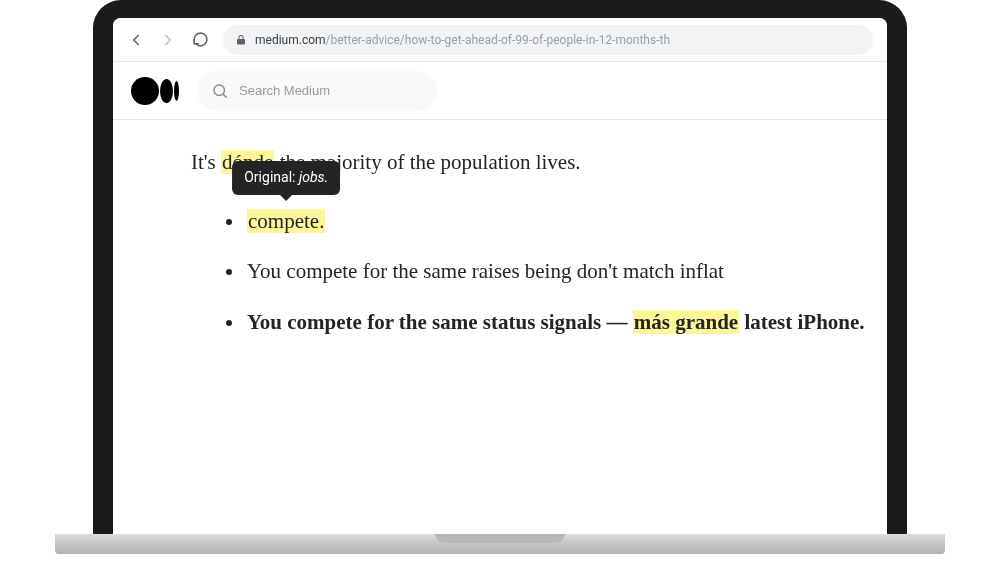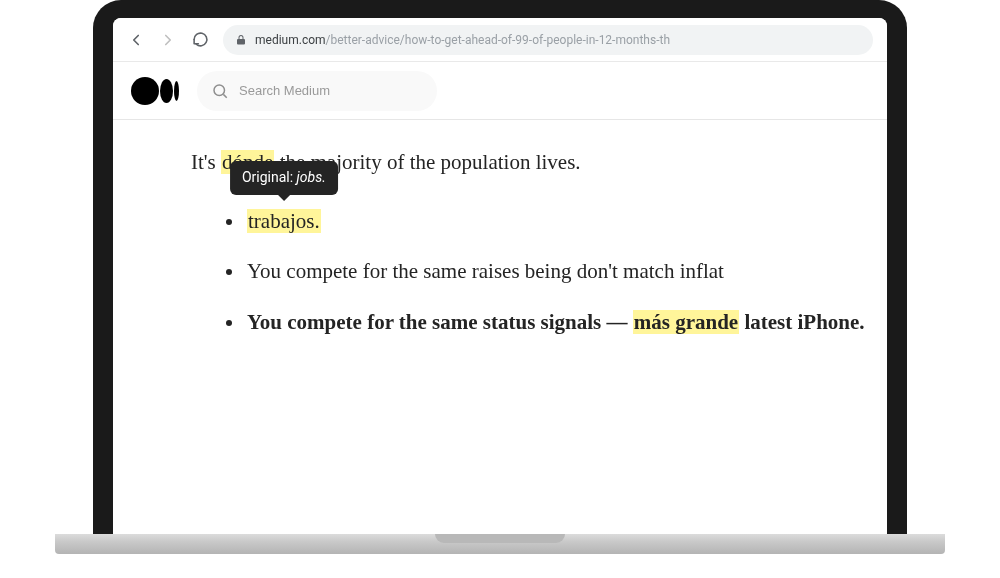--- a/index.html
+++ b/index.html
@@ -204,21 +204,21 @@
       </div>
 
       <div class="content">
 
         <p class="para">
           <span>It's </span><span class="hl">dónde</span><span> the majority of the population lives.</span>
         </p>
 
         <ul class="blist">
           <li>
-            <span class="tipwrap"><span class="tooltip"><span>Original: </span><span class="orig-val">jobs.</span></span><span class="hl">trabajos.</span></span><span></span>
+            <span class="tipwrap"><span class="tooltip"><span>Original: </span><span class="orig-val">jobs.</span></span><span class="hl">compete.</span></span><span></span>
           </li>
           <li>
             <span>You compete for the same raises being don't match inflat</span>
           </li>
           <li style="white-space:normal;font-weight:bold;">
             <span>You compete for the same status signals — </span><span class="hl">más grande</span><span> latest iPhone.</span>
           </li>
         </ul>
       </div>
 

